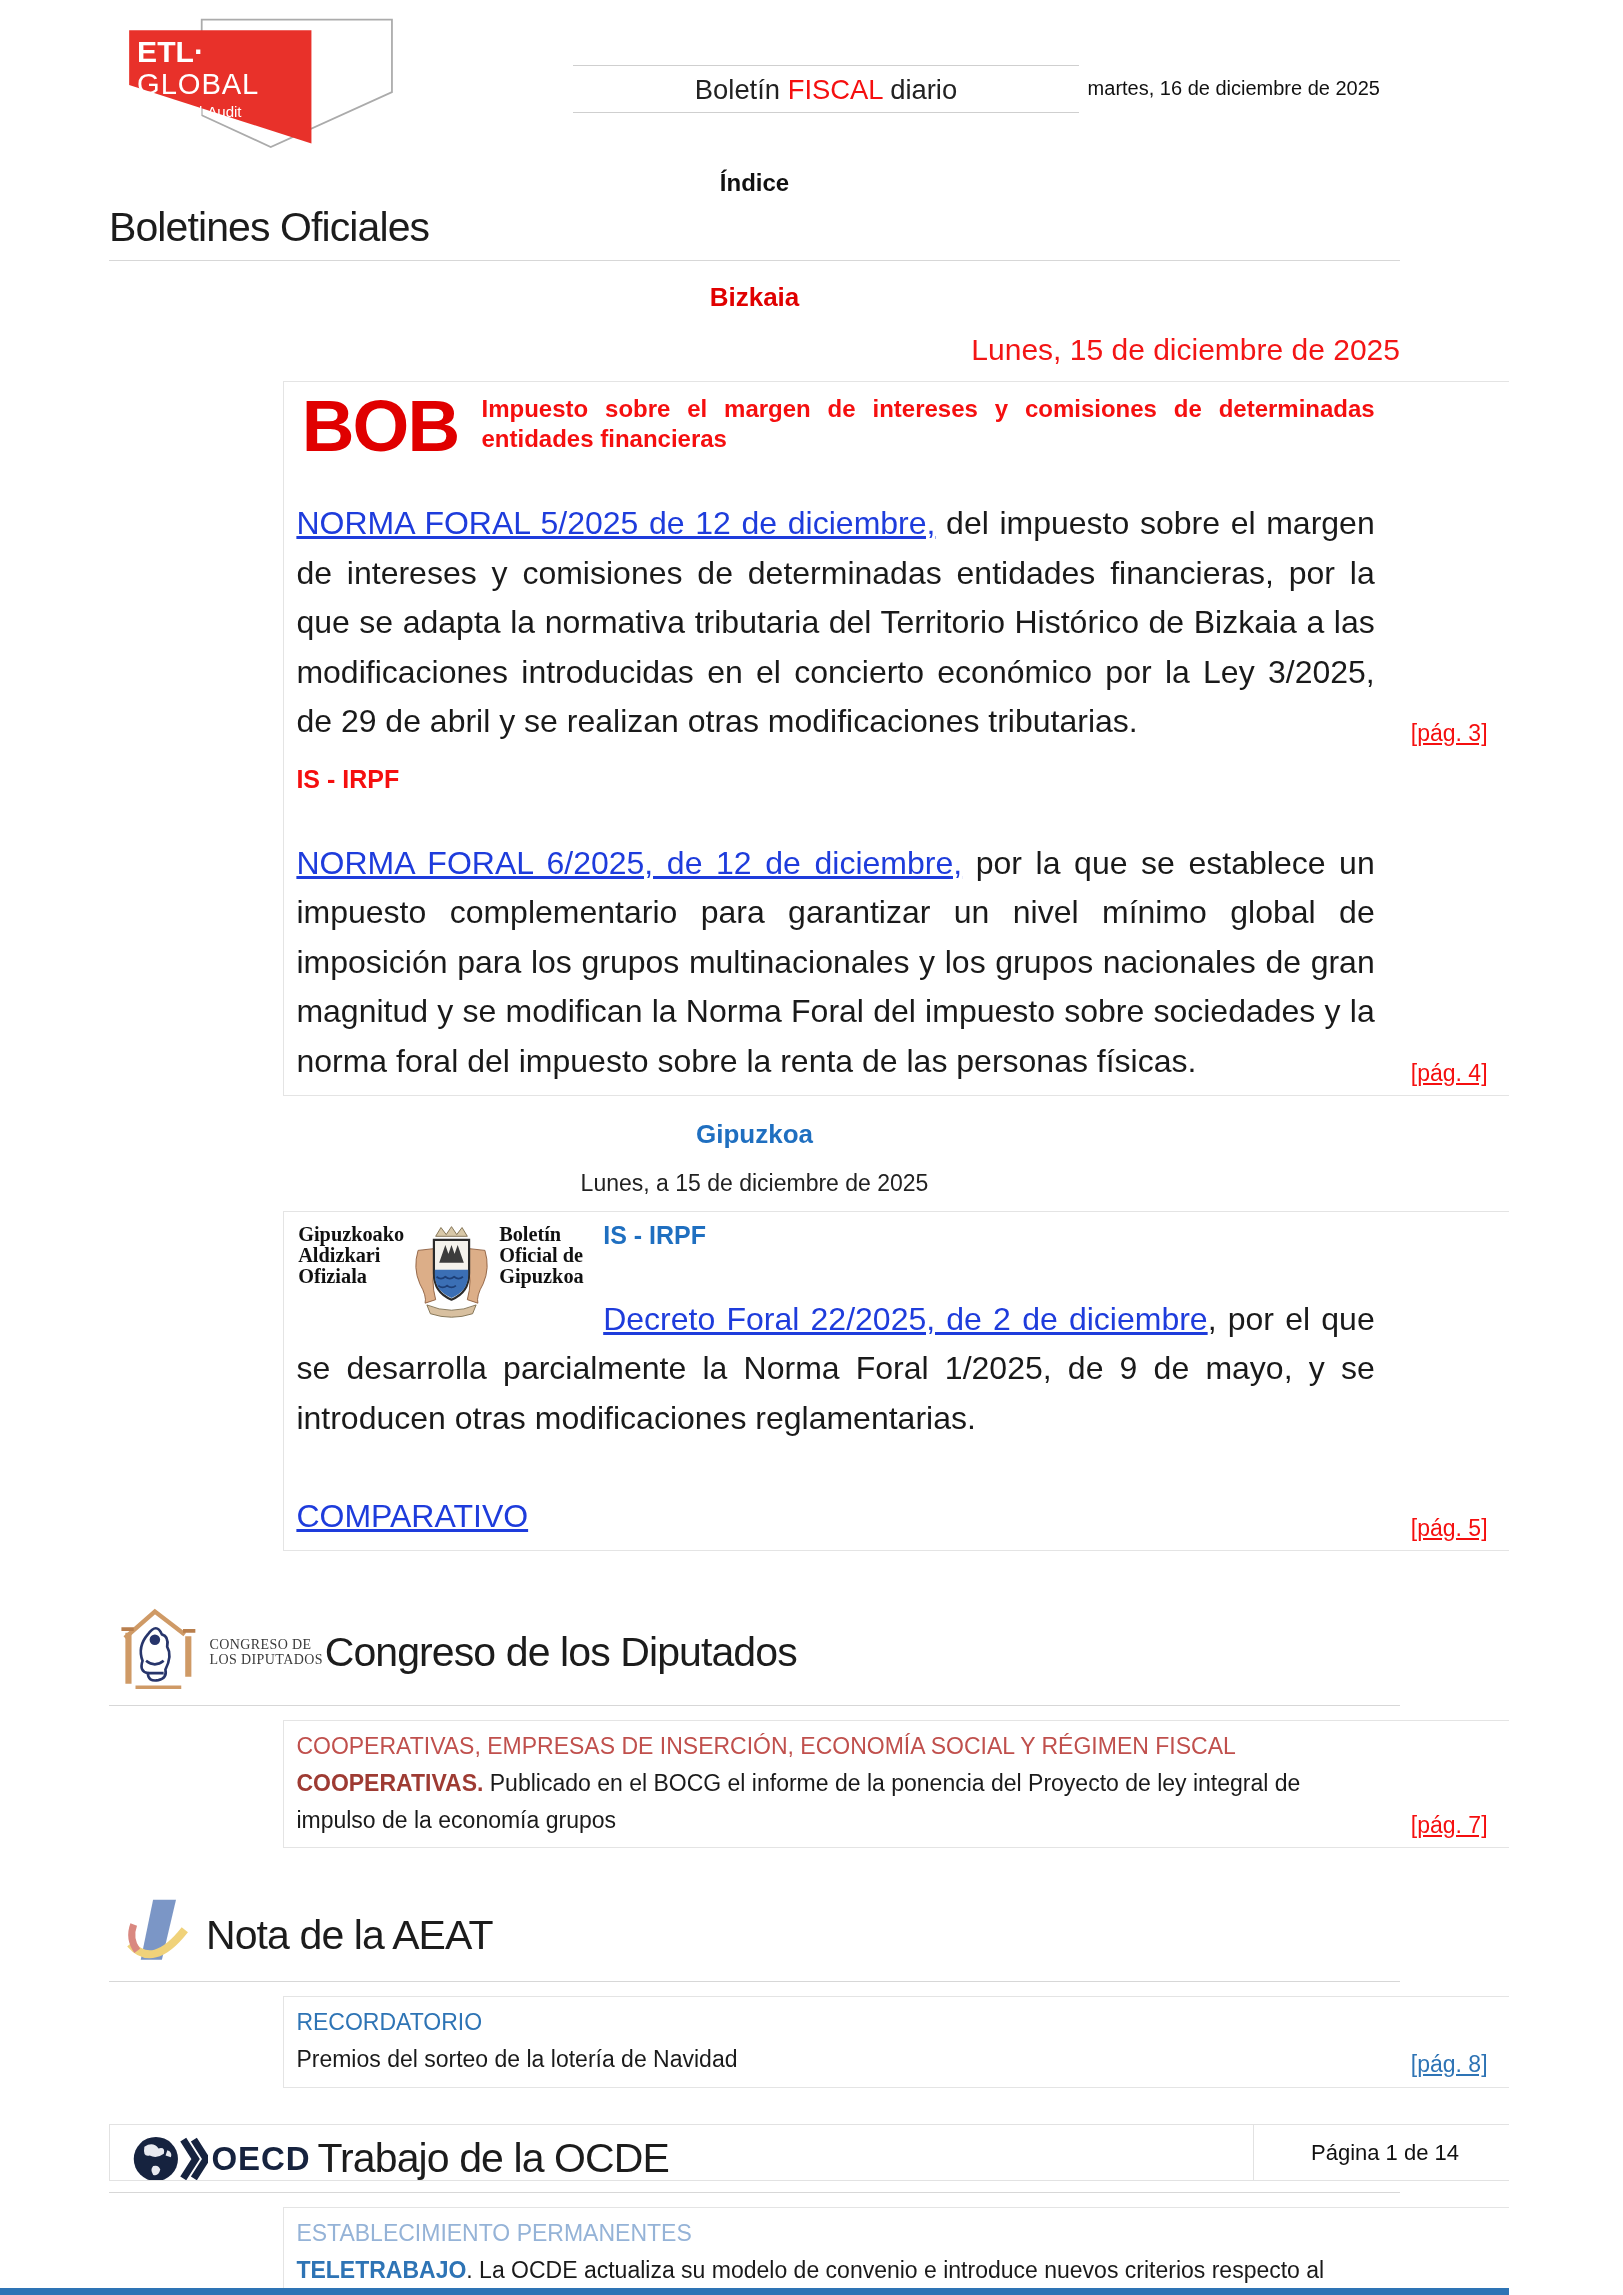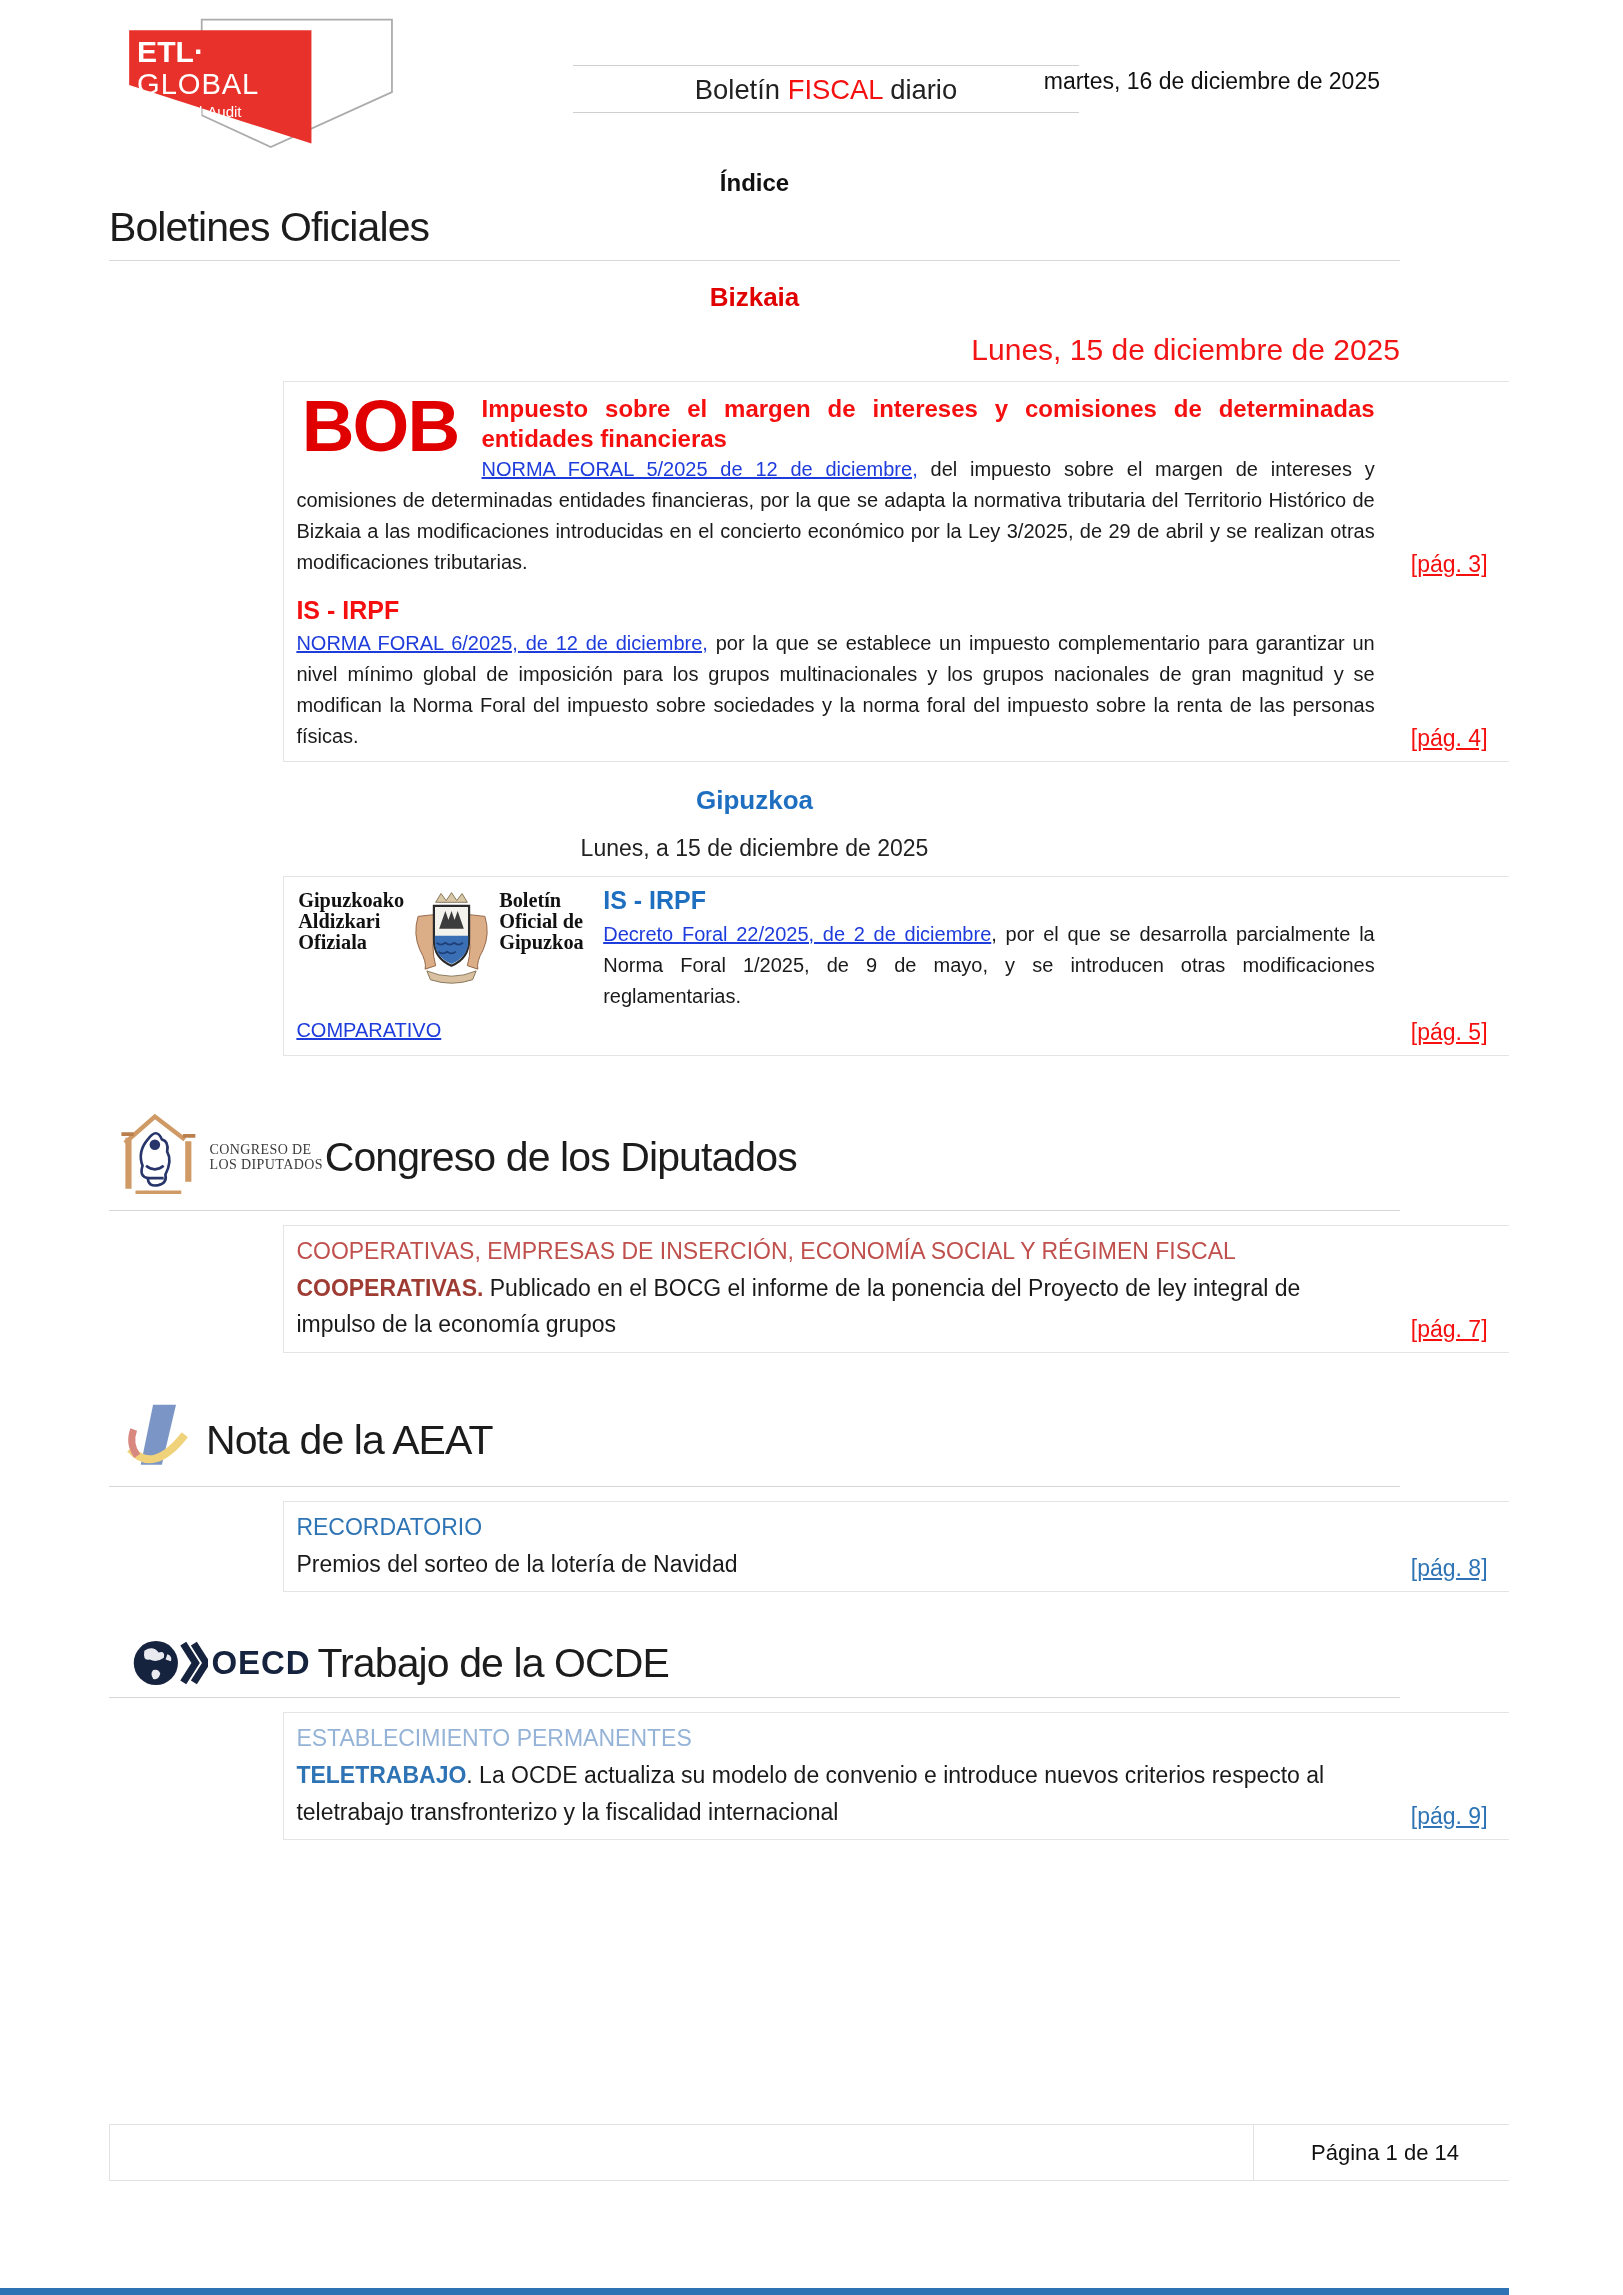--- a/index.html
+++ b/index.html
@@ -7,41 +7,41 @@
   body { font-family:"Liberation Sans","DejaVu Sans",sans-serif; color:#1a1a1a; }
   .page { position:relative; width:1509px; height:2295px; background:#ffffff; overflow:hidden; }
 
   
   .top-header { position:relative; height:157px; }
   .etl-logo { position:absolute; left:122px; top:8.8px; }
   .title-box { position:absolute; left:573px; top:65px; width:506px;
                border-top:1.8px solid #cfcfcf; border-bottom:1.8px solid #cfcfcf;
                padding:8px 0 6px 0; text-align:center; font-size:27.4px; color:#222; }
   .title-box .red { color:#f50f0f; }
-  .header-date { position:absolute; right:129px; top:68px; font-size:23px; color:#111; }
+  .header-date { position:absolute; right:129px; top:77px; font-size:20px; color:#111; }
 
   
   .content { margin:0 109px; }
   .indice { text-align:center; font-size:24px; font-weight:600; color:#111; margin-top:12.4px; }
   .h-section { font-size:41px; font-weight:400; color:#1c1c1c; letter-spacing:-0.9px; }
   .rule { border:none; border-top:1.8px solid #d7d7d7; margin-top:8.8px; }
   .region-red { text-align:center; color:#e00000; font-weight:700; font-size:26px; margin-top:21px; }
   .region-blue { text-align:center; color:#1f6fc0; font-weight:700; font-size:26px; margin-top:23px; }
   .region-date-red { text-align:right; color:#f31515; font-size:30px; margin-top:19.5px; }
   .region-date-black { text-align:center; color:#222; font-size:23px; margin-top:19.5px; }
 
   .entry-box { border:0.9px solid #e4e4e4; margin-left:174px; width:1247px; margin-top:14px;
                padding:7px 5.3px 8.8px 12.4px; background:#fff; }
   .entry-row { display:flex; }
   .entry-text { flex:1; min-width:0; }
   .pag-cell { width:149px; display:flex; align-items:flex-end; justify-content:center; flex:none; }
   .pag-red { color:#f50f0f; text-decoration:underline; font-size:23px; cursor:pointer; }
   .pag-blue { color:#2e74b5; text-decoration:underline; font-size:23px; cursor:pointer; }
 
-  .entry-par { font-size:20px; line-height:1.55; text-align:justify; color:#1a1a1a; }
+  .entry-par { font-size:32px; line-height:1.55; text-align:justify; color:#1a1a1a;margin-top:45px; }
   .link { color:#1e3cdc; text-decoration:underline; cursor:pointer; }
   .red-title { color:#f50f0f; font-weight:700; font-size:24px; line-height:1.25; text-align:justify; padding-top:5.3px; }
   .red-head { color:#f50f0f; font-weight:700; font-size:25px; margin:17.7px 0 3.5px 0; clear:both; }
   .blue-head { color:#1f6fc0; font-weight:700; font-size:25px; margin:1.8px 0 3.5px 0; }
 
   .bob { float:left; color:#e00000; font-weight:700; font-size:73px; line-height:0.92;
          letter-spacing:-1.8px; margin:3.5px 23px 5.3px 5.3px; }
 
   
   .gip-logo { float:left; display:flex; align-items:flex-start; gap:5px; margin:5.3px 19.5px 7px 1.8px; }

